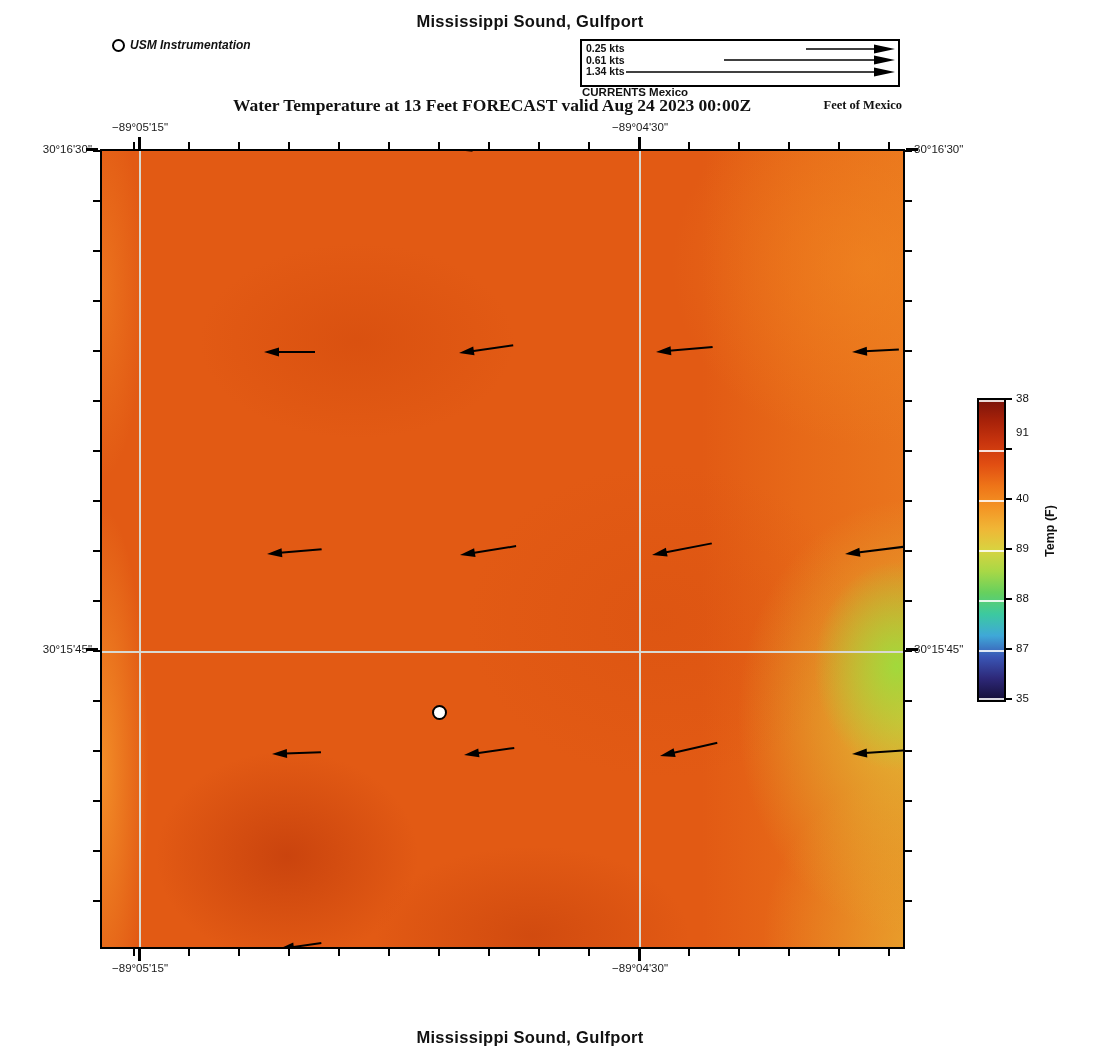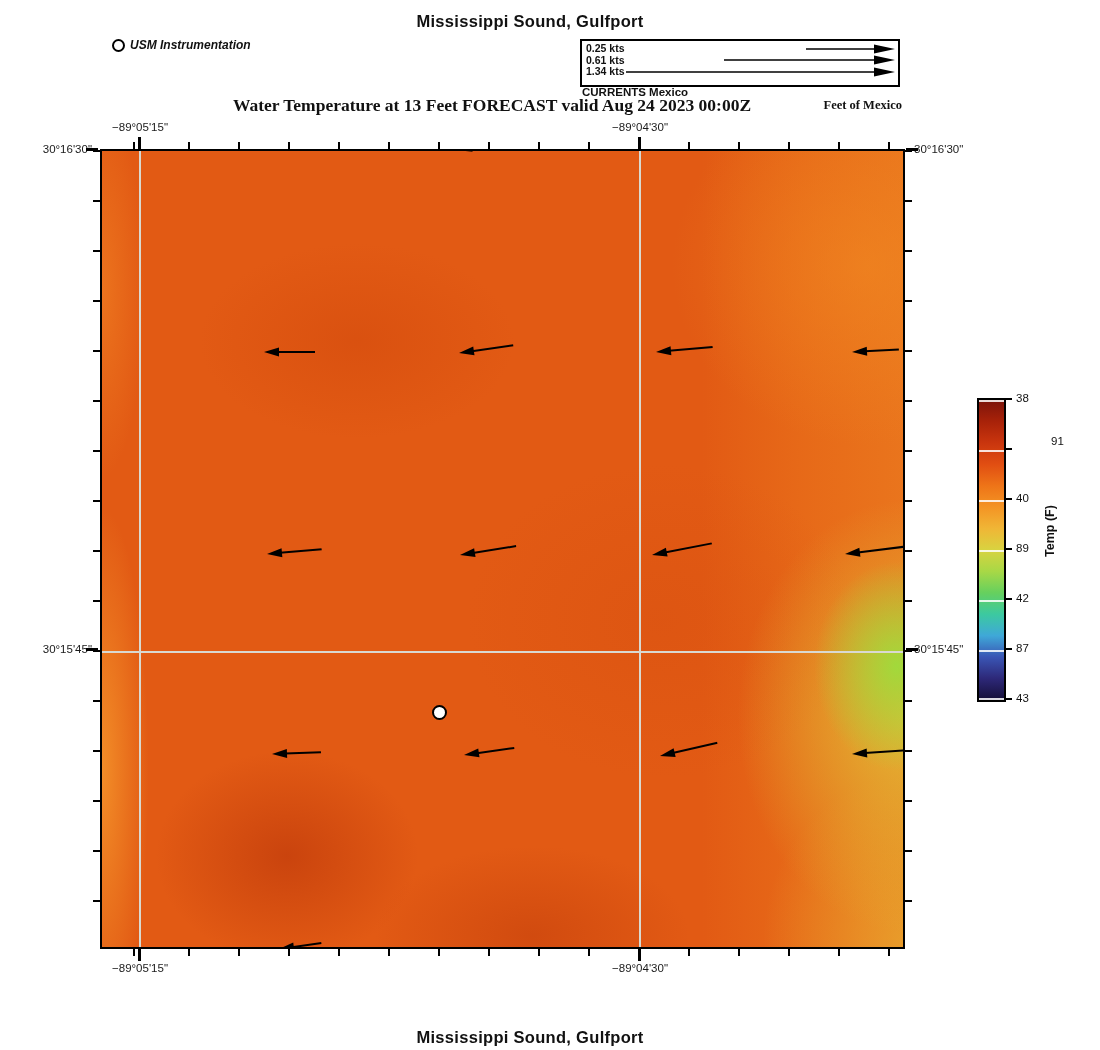--- a/index.html
+++ b/index.html
@@ -192,24 +192,24 @@
   </div>
 
   <div class="abs cbar">
     <div class="cbar-grad" id="cbar-grad" style="background: linear-gradient(rgb(124, 20, 11), rgb(168, 34, 9), rgb(201, 53, 14), rgb(225, 78, 18), rgb(238, 116, 24), rgb(244, 148, 36), rgb(240, 182, 54), rgb(216, 211, 64), rgb(168, 216, 70), rgb(102, 208, 94), rgb(60, 201, 160), rgb(63, 168, 216), rgb(58, 85, 180), rgb(45, 40, 120), rgb(21, 15, 56));"></div>
     <div class="cbar-lines"></div>
     <div class="cbar-bottomline"></div>
   </div>
   <div class="abs cbar-ticks"></div>
   <div class="abs cbar-labels" id="cbar-labels">
       <div class="cbar-num" style="top: -6px;">38</div>
-      <div class="cbar-num" style="top: 37px; margin-left: 35px;">91</div>
+      <div class="cbar-num" style="top: 28px;">91</div>
       <div class="cbar-num" style="top: 94px;">40</div>
       <div class="cbar-num" style="top: 144px;">89</div>
-      <div class="cbar-num" style="top: 194px;">42</div>
+      <div class="cbar-num" style="top: 194px;">88</div>
       <div class="cbar-num" style="top: 244px;">87</div>
-      <div class="cbar-num" style="top: 294px;">43</div>
+      <div class="cbar-num" style="top: 294px;">35</div>
     </div>
   <div class="abs cbar-title">Temp (F)</div>
 
   <div class="abs title bottom-title">Mississippi Sound, Gulfport</div>
 
 </div>
 
 </body></html>

